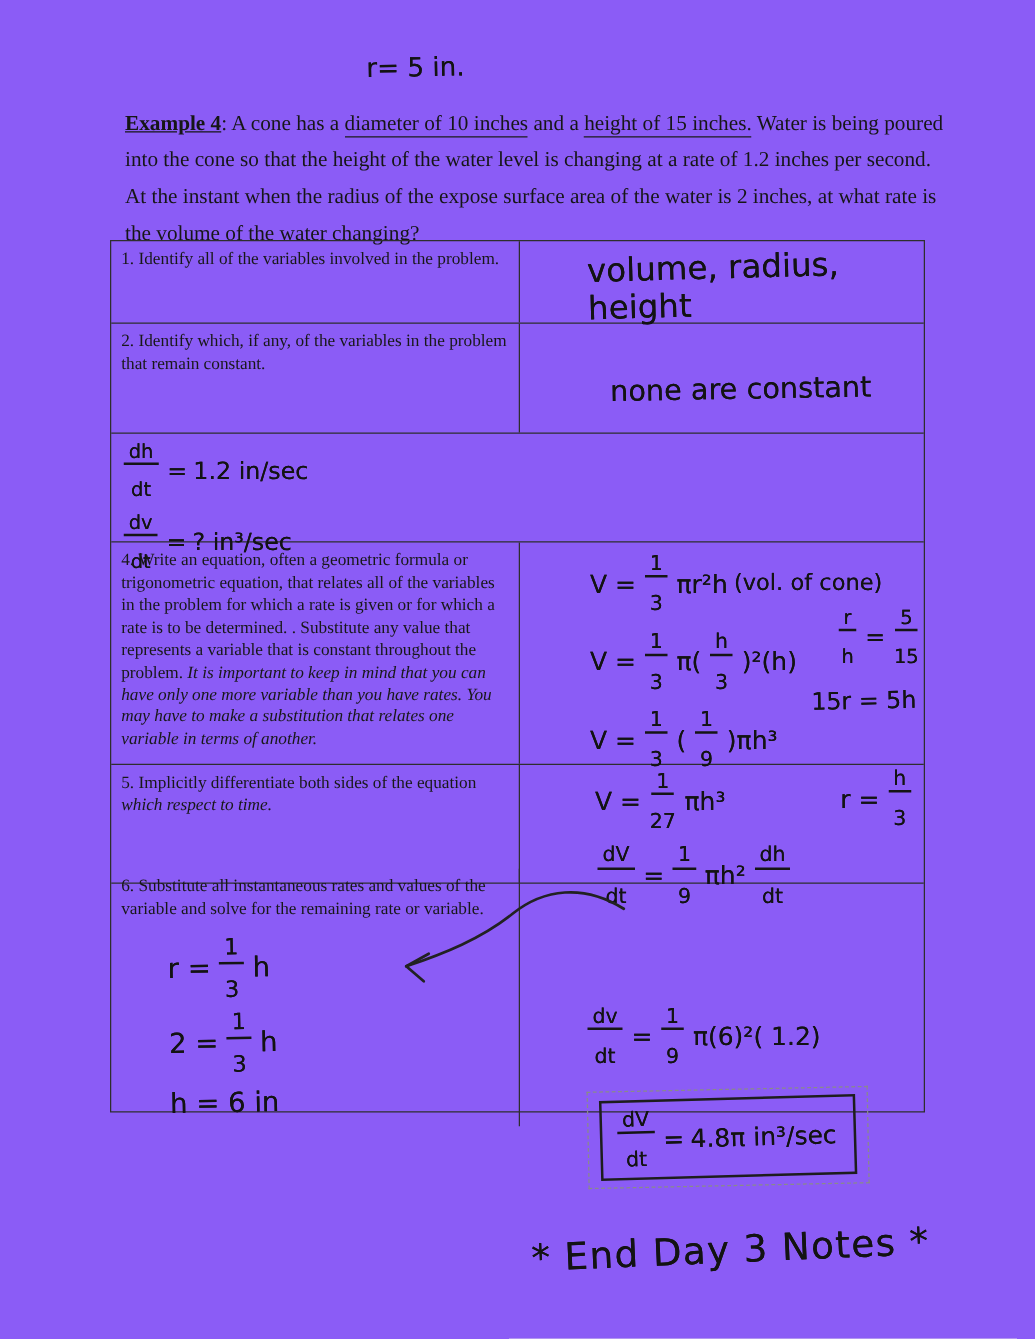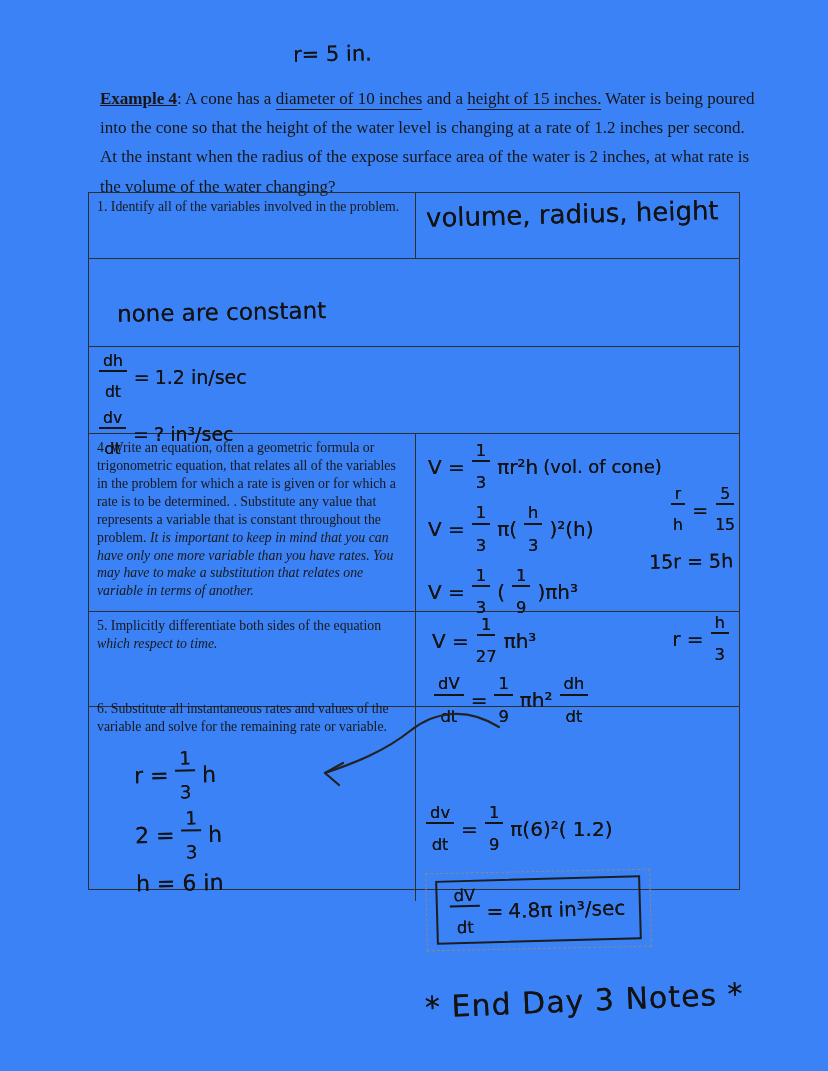--- a/index.html
+++ b/index.html
@@ -1,19 +1,19 @@
 <!DOCTYPE html>
 <html><head>
 <meta charset="utf-8">
 <style>
   * { margin:0; padding:0; box-sizing:border-box; }
   html,body { background:#e9e9e9; }
   .page {
     position:relative; width:828px; height:1071px; margin:0 auto;
-    background:#3b82f6; overflow:hidden;
+    background:#8b5cf6; overflow:hidden;
     font-family:"Liberation Serif", serif; color:#1c1c1c;
   }
   
   .example-para {
     position:absolute; left:100px; top:84px; width:662px;
     font-size:17px; line-height:1.72; color:#161616;
   }
   .example-label { font-weight:bold; text-decoration:underline; }
   .hand-underline { border-bottom:1.6px solid #1b1b1b; padding-bottom:1px; }
 
@@ -21,21 +21,21 @@
   .hw {
     font-family:"DejaVu Sans", sans-serif; color:#131313;
     text-shadow:0 0 0.4px #131313;
   }
 
   
   .wtable {
     position:absolute; left:88px; top:192px; width:652px;
     border:1.6px solid #2e2e2e; background:transparent;
   }
-  .trow { display:flex; border-bottom:1.6px solid #2e2e2e; }
+  .trow { display:flex; border-bottom:1.6px solid #2e2e2e;gap:44px; }
   .trow:last-child { border-bottom:none; }
   .r1{height:66px} .r2{height:88px} .r3{height:87px}
   .r4{height:178px} .r5{height:95px} .r6{height:182px}
   .pcell {
     width:327px; border-right:1.6px solid #2e2e2e;
     padding:5px 9px 4px 8px; font-size:13.8px; line-height:1.3;
     color:#181818; overflow:hidden; position:relative;
   }
   .acell { flex:1; position:relative; overflow:visible; }
   .italic { font-style:italic; }
@@ -87,20 +87,23 @@
     <div class="trow r1">
       <div class="pcell">
         <span>1.  Identify all of the variables involved in the problem.</span>
       </div>
       <div class="acell">
         <div class="hw ans-1">volume, radius, height</div>
       </div>
     </div>
 
     <div class="trow r2">
+      <div class="pcell">
+        <span>2.  Identify which, if any, of the variables in the problem that remain constant.</span>
+      </div>
       <div class="acell">
         <div class="hw ans-2">none are constant</div>
       </div>
     </div>
 
     <div class="trow r3">
       <div class="acell">
         <div class="hw ans-3">
           <div class="math">
             <span class="frac">

